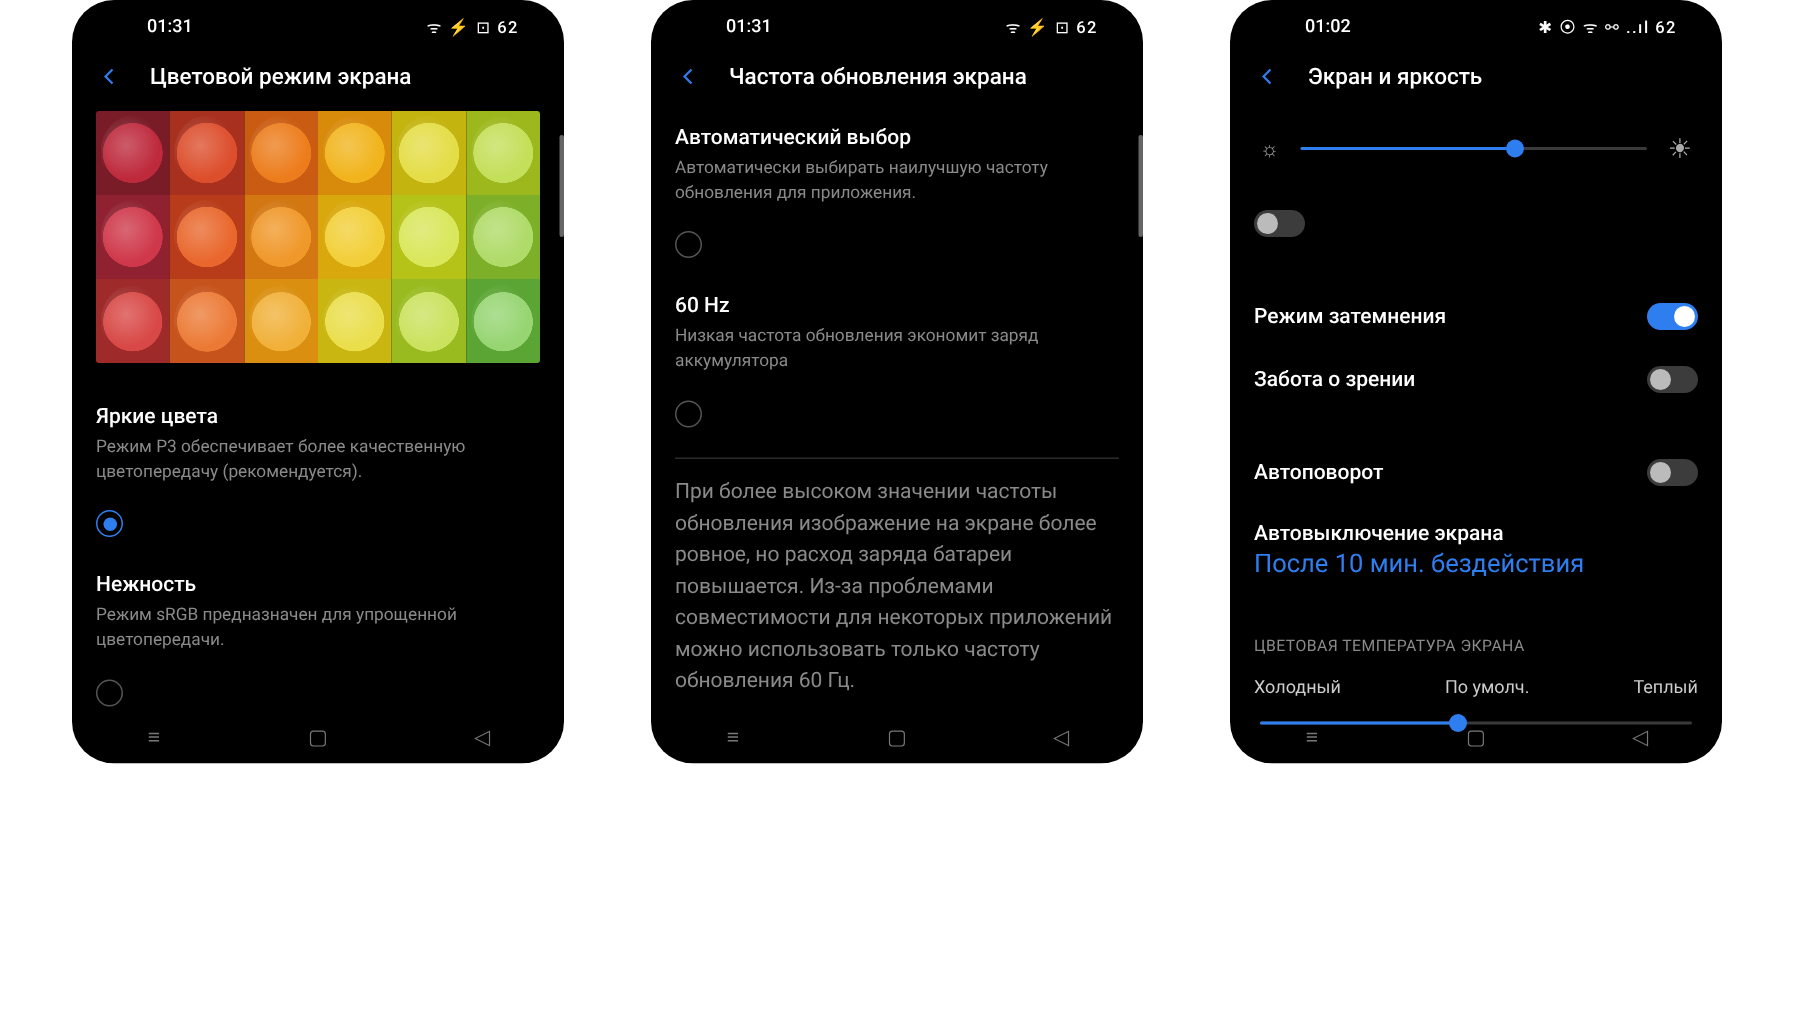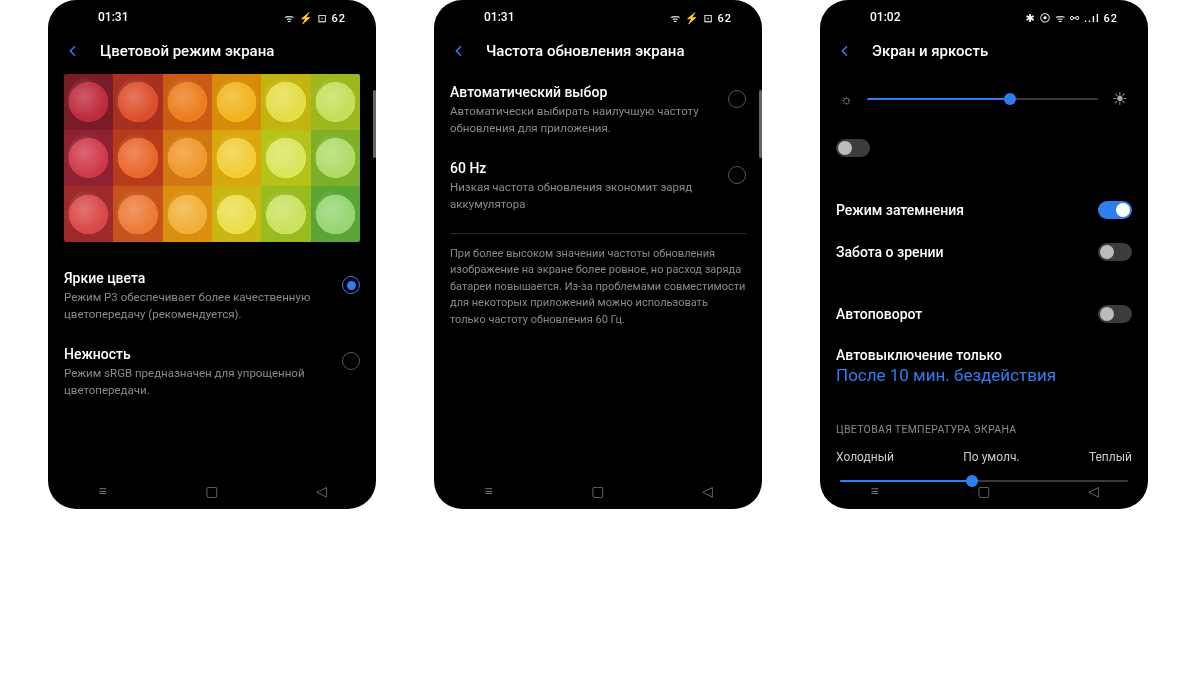--- a/index.html
+++ b/index.html
@@ -65,37 +65,38 @@
                 radial-gradient(circle, currentColor 60%, transparent 61%);
     opacity: 0.95;
   }
 
   .option {
     display: flex;
     align-items: flex-start;
     justify-content: flex-start;
     padding: 10px 0 14px;
     gap: 12px;
+    flex-direction: column;
   }
   .option-text { flex: 1; }
   .option-title { font-size: 14px; font-weight: 500; margin-bottom: 3px; }
   .option-desc { font-size: 11.5px; color: #8a8a8a; line-height: 1.45; }
 
   .radio {
     width: 18px; height: 18px; border-radius: 50%;
     border: 1.8px solid #555; flex-shrink: 0; margin-top: 6px;
     display: flex; align-items: center; justify-content: center;
   }
   .radio.on { border-color: #2f7ef0; }
   .radio.on::after {
     content: ""; width: 9px; height: 9px; border-radius: 50%; background: #2f7ef0;
   }
 
   .divider { height: 1px; background: #2c2c2c; margin: 6px 0 10px; }
-  .note { font-size: 11px; color: #8a8a8a; line-height: 1.5; padding: 2px 0; }
+  .note { font-size: 14px; color: #8a8a8a; line-height: 1.5; padding: 2px 0; }
 
   
   .bright-row {
     display: flex; align-items: center; gap: 14px;
     padding: 14px 4px 18px;
   }
   .sun-sm, .sun-lg { color: #aaa; font-size: 14px; }
   .sun-lg { font-size: 18px; }
   .slider {
     flex: 1; height: 2px; background: #3a3a3a; position: relative; border-radius: 2px;
@@ -296,21 +297,21 @@
     </div>
 
     <div class="section-gap"></div>
 
     <div class="row-item">
       <div class="row-title">Автоповорот</div>
       <div class="toggle"></div>
     </div>
     <div class="row-item">
       <div class="option-text">
-        <div class="row-title">Автовыключение только</div>
+        <div class="row-title">Автовыключение экрана</div>
         <div class="row-sub">После 10 мин. бездействия</div>
       </div>
     </div>
 
     <div class="section-gap"></div>
     <div class="section-label">ЦВЕТОВАЯ ТЕМПЕРАТУРА ЭКРАНА</div>
     <div class="temp-labels">
       <span>Холодный</span>
       <span>По умолч.</span>
       <span>Теплый</span>

